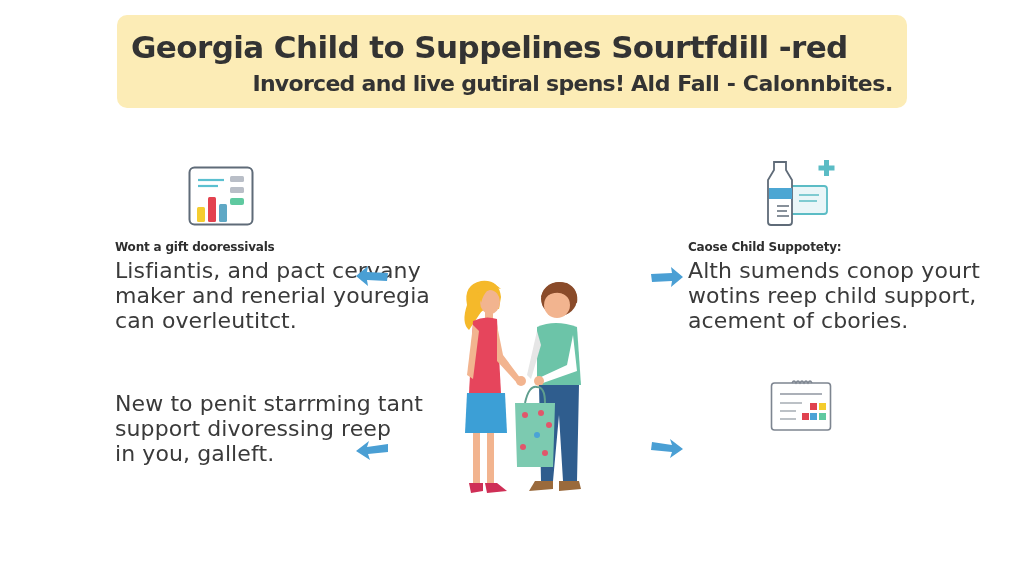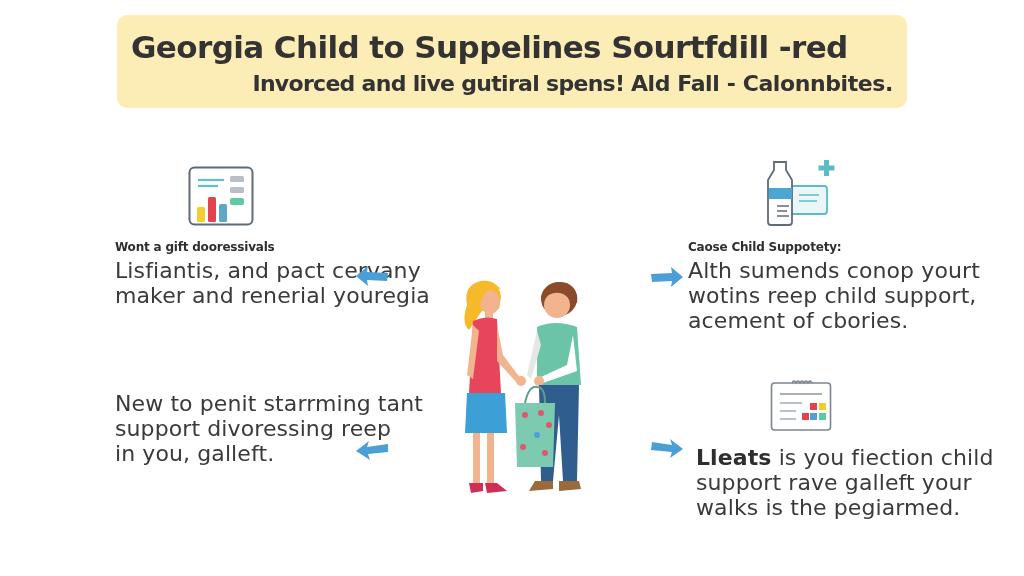--- a/index.html
+++ b/index.html
@@ -135,20 +135,21 @@
       <rect x="20" y="31" width="8" height="25" rx="1.5" fill="#e3424f"></rect>
       <rect x="31" y="38" width="8" height="18" rx="1.5" fill="#5fa8c5"></rect>
     </svg>
   </div>
 
   <div class="section" style="left:115px; top:240px;">
     <div class="section-heading">Wont a gift dooressivals</div>
     <div class="section-body" style="margin-top:4px;">
       <div>Lisfiantis, and pact cervany</div>
       <div>maker and renerial youregia</div>
+      <div>can overleutitct.</div>
     </div>
   </div>
 
   <div class="arrow" style="left:355px; top:265px;">
     <svg width="34" height="22" viewBox="0 0 34 22">
       <path d="M1 11 L13 1 L12 7 L33 8 L32 16 L12 15 L13 21 Z" fill="#4a9fd4"></path>
     </svg>
   </div>
 
   <div class="icon" style="left:765px; top:158px; width:75px; height:70px;">
@@ -204,30 +205,20 @@
       <line x1="10" y1="33" x2="26" y2="33" stroke="#a0a6ae" stroke-width="1.4"></line>
       <line x1="10" y1="41" x2="26" y2="41" stroke="#a0a6ae" stroke-width="1.4"></line>
       <rect x="40" y="25" width="7" height="7" fill="#e0424f"></rect>
       <rect x="49" y="25" width="7" height="7" fill="#f4cc2d"></rect>
       <rect x="32" y="35" width="7" height="7" fill="#e0424f"></rect>
       <rect x="40" y="35" width="7" height="7" fill="#4aa3d6"></rect>
       <rect x="49" y="35" width="7" height="7" fill="#5fc9a0"></rect>
     </svg>
   </div>
 
-  <div class="section" style="left:696px; top:445px;">
-    <div class="section-body">
-      <div>
-        <span class="lead">Lleats</span>
-        <span>is you fiection child</span>
-      </div>
-      <div>support rave galleft your</div>
-      <div>walks is the pegiarmed.</div>
-    </div>
-  </div>
 
   <div class="arrow" style="left:650px; top:437px;">
     <svg width="34" height="22" viewBox="0 0 34 22">
       <path d="M33 12 L20 21 L22 15 L1 13 L2 5 L22 8 L20 2 Z" fill="#4a9fd4"></path>
     </svg>
   </div>
 
   <div class="figure">
     <svg width="140" height="225" viewBox="0 0 140 225">
 

